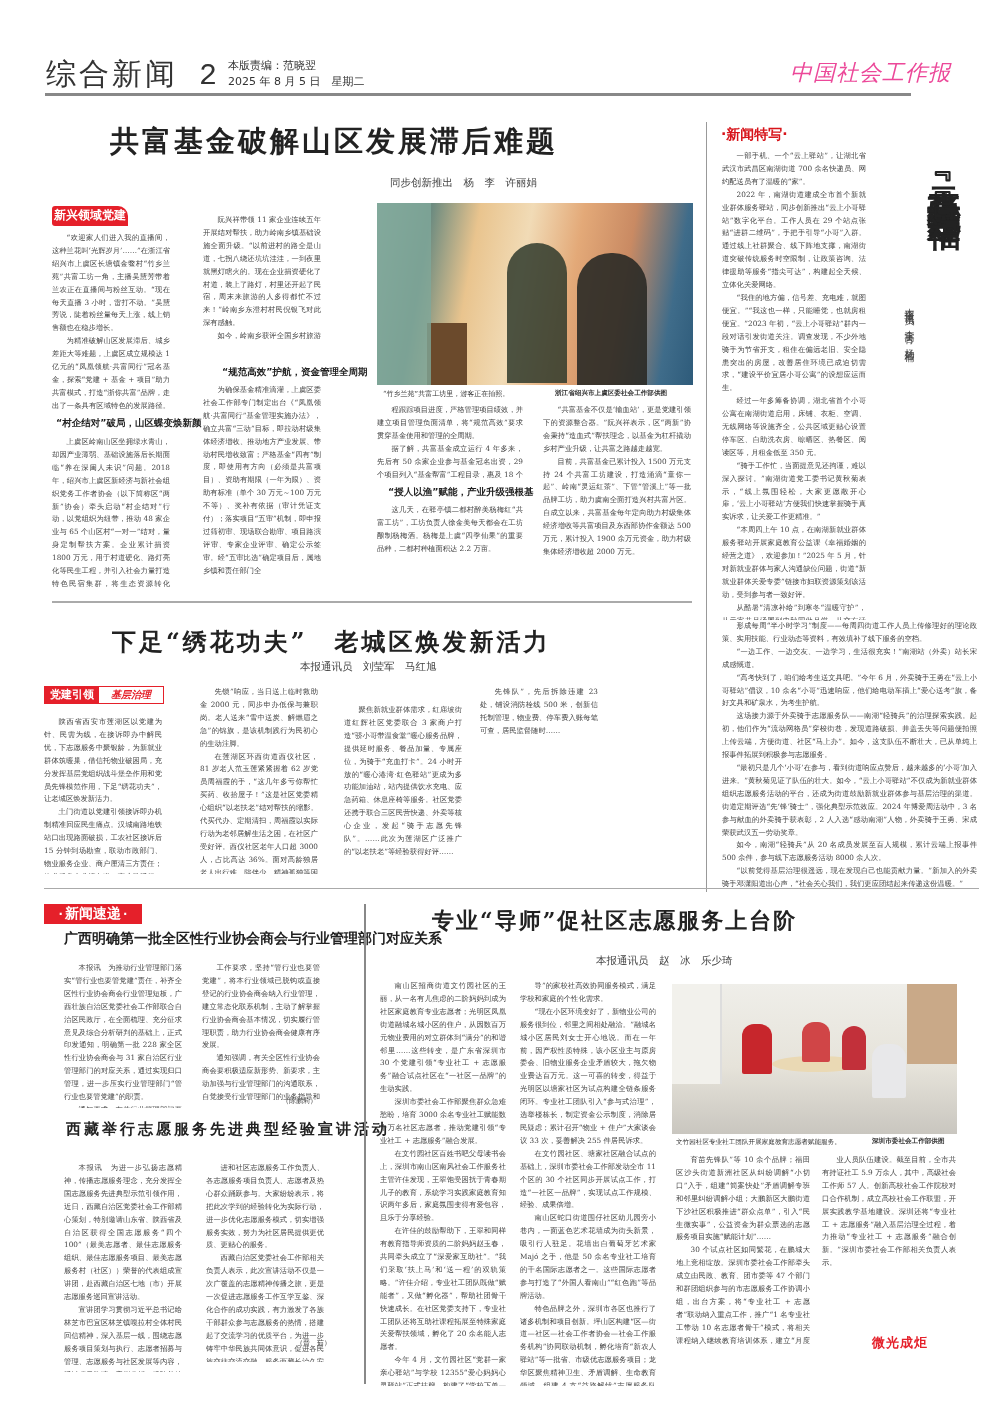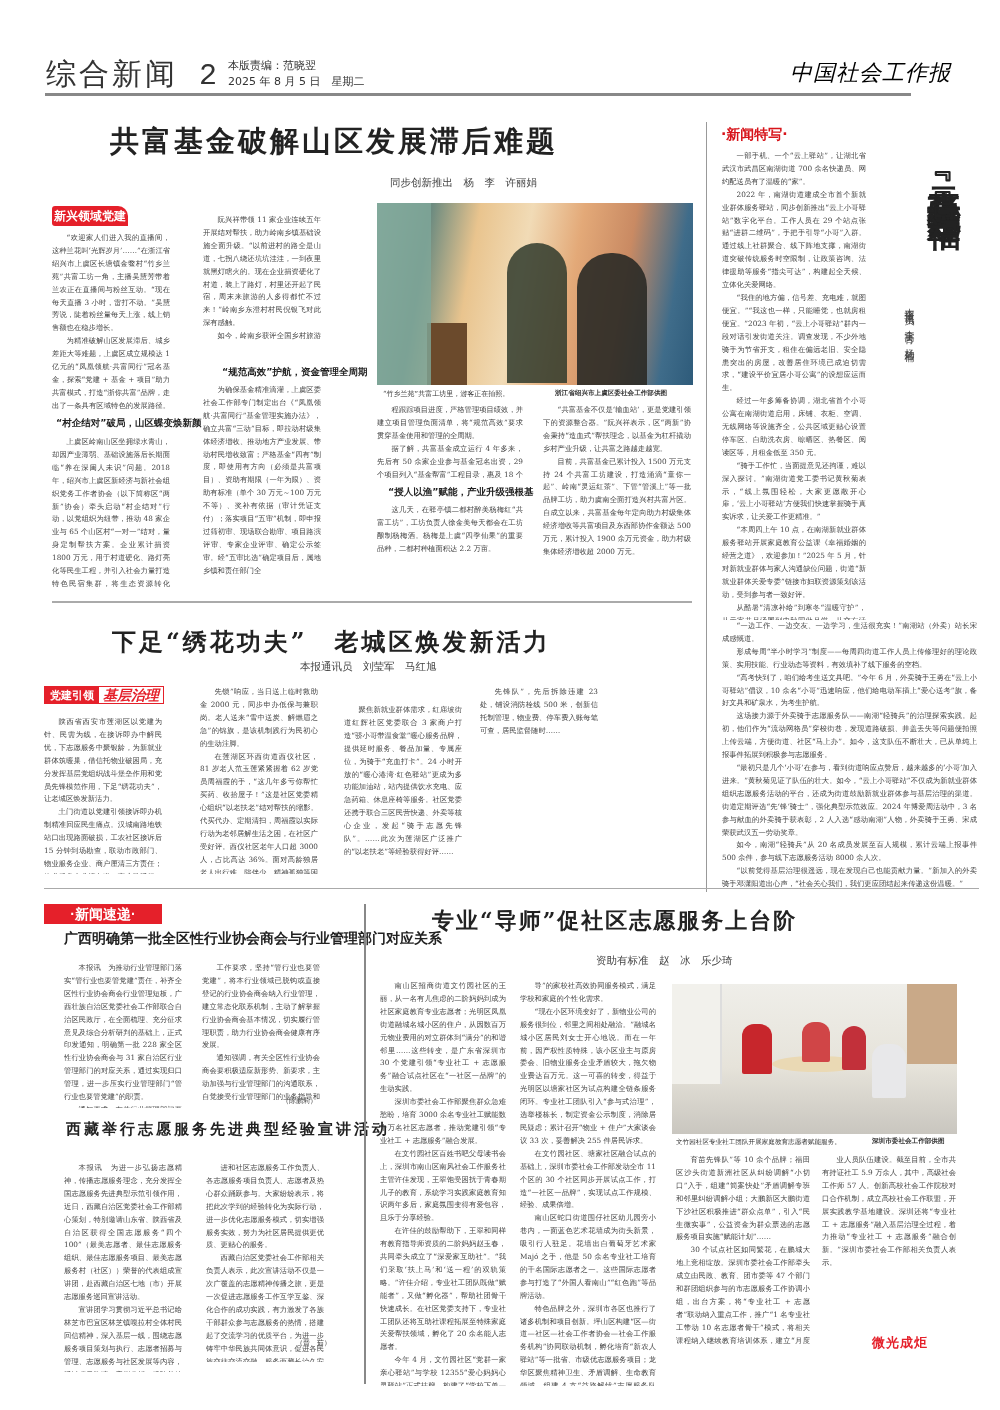--- a/index.html
+++ b/index.html
@@ -1,29 +1,29 @@
 <!DOCTYPE html>
 <html><head>
 <meta charset="utf-8">
 <style>
 *{box-sizing:border-box;margin:0;padding:0;}
 html,body{width:1000px;height:1410px;background:#fff;overflow:hidden;}
 body{font-family:"DejaVu Serif","Liberation Serif",serif;color:#333;position:relative;}
 .abs{position:absolute;}
 .mast-title{left:46px;top:54px;font-family:Liberation Mono, monospace;font-size:30px;color:#333;letter-spacing:3px;}
 .mast-meta{left:228px;top:58px;font-family:"DejaVu Sans","Liberation Sans",sans-serif;font-size:11px;color:#333;line-height:16px;}
-.mast-logo{left:790px;top:58px;font-family:"DejaVu Serif",serif;font-size:22px;color:#000000;font-style:italic;letter-spacing:1px;}
+.mast-logo{left:790px;top:58px;font-family:"DejaVu Serif",serif;font-size:22px;color:#ec4899;font-style:italic;letter-spacing:1px;}
 .mast-rule{left:45px;top:93px;width:410px;height:3px;background:#888;}
 .mast-rule2{left:455px;top:93px;width:456px;height:3px;background:#888;}
 .headline{font-family:"DejaVu Serif",serif;font-weight:bold;color:#222;white-space:nowrap;}
 .byline{font-size:10.5px;color:#444;white-space:nowrap;}
 .col{font-size:7.3px;line-height:12.9px;color:#444;text-align:justify;overflow:hidden;}
 .col p{text-indent:2em;}
 .subhead{font-family:"DejaVu Sans","Liberation Sans",sans-serif;font-weight:bold;font-size:10.5px;color:#222;white-space:nowrap;}
-.tag-red{background:#e5202a;color:#fff;font-family:Liberation Sans, sans-serif;font-weight:bold;}
+.tag-red{background:#e5202a;color:#fff;font-family:Liberation Mono, monospace;font-weight:bold;}
 .photo{overflow:hidden;}
 .caption{font-size:7px;color:#333;white-space:nowrap;}
 .hrule{height:2px;background:#aaa;}
 .vrule{width:1px;background:#999;}
 .vert-title{font-family:"DejaVu Serif",serif;font-weight:bold;font-size:33px;color:#222;writing-mode:vertical-rl;letter-spacing:2px;line-height:1;}
 .vert-by{font-size:10px;color:#444;writing-mode:vertical-rl;letter-spacing:2px;}
 </style>
 </head>
 <body>
 
@@ -90,53 +90,53 @@
     <p>2022 年，南湖街道建成全市首个新就业群体服务驿站，同步创新推出“云上小哥驿站”数字化平台。工作人员在 29 个站点张贴“进群二维码”，手把手引导“小哥”入群。通过线上社群聚合、线下阵地支撑，南湖街道突破传统服务时空限制，让政策咨询、法律援助等服务“指尖可达”，构建起全天候、立体化关爱网络。</p>
     <p>“我住的地方偏，信号差、充电难，就图便宜。”“我这也一样，只能睡觉，也就房租便宜。”2023 年初，“云上小哥驿站”群内一段对话引发街道关注。调查发现，不少外地骑手为节省开支，租住在偏远老旧、安全隐患突出的房屋，改善居住环境已成迫切需求，“建设平价宜居小哥公寓”的设想应运而生。</p>
     <p>经过一年多筹备协调，湖北省首个小哥公寓在南湖街道启用，床铺、衣柜、空调、无线网络等设施齐全，公共区域更贴心设置停车区、自助洗衣房、晾晒区、热餐区、阅读区等，月租金低至 350 元。</p>
     <p>“骑手工作忙，当面提意见还拘谨，难以深入探讨。”南湖街道党工委书记黄秋菊表示，“线上氛围轻松，大家更愿敞开心扉，‘云上小哥驿站’方便我们快速掌握骑手真实诉求，让关爱工作更精准。”</p>
     <p>“本周四上午 10 点，在南湖新就业群体服务驿站开展家庭教育公益课《幸福婚姻的经营之道》，欢迎参加！”2025 年 5 月，针对新就业群体与家人沟通缺位问题，街道“新就业群体关爱专委”链接市妇联资源策划该活动，受到参与者一致好评。</p>
     <p>从酷暑“清凉补给”到寒冬“温暖守护”，从元宵共品汤圆到中秋同做月饼，从交友活动到运动竞赛……“云上小哥驿站”累计发布活动通知百余次，惠及超 9000 人次的新就业形态劳动者。</p>
   </div>
 <div class="abs vert-title" style="left:928px;top:160px;height:420px;">『云上小哥驿站』托起『小哥』幸福</div>
 <div class="abs vert-by" style="left:902px;top:300px;height:170px;">本报通讯员　李寓青　杨若楠</div>
 <div class="abs col" style="left:722px;top:620px;width:255px;height:268px;">
+    <p>形成每周“半小时学习”制度——每周四街道工作人员上传修理好的理论政策、实用技能、行业动态等资料，有效填补了线下服务的空档。</p>
     <p>“一边工作、一边交友、一边学习，生活很充实！”南湖站（外卖）站长宋成感慨道。</p>
-    <p>形成每周“半小时学习”制度——每周四街道工作人员上传修理好的理论政策、实用技能、行业动态等资料，有效填补了线下服务的空档。</p>
     <p>“高考快到了，咱们给考生送文具吧。”今年 6 月，外卖骑手王勇在“云上小哥驿站”倡议，10 余名“小哥”迅速响应，他们给电动车插上“爱心送考”旗，备好文具和矿泉水，为考生护航。</p>
     <p>这场接力源于外卖骑手志愿服务队——南湖“轻骑兵”的治理探索实践。起初，他们作为“流动网格员”穿梭街巷，发现道路破损、井盖丢失等问题便拍照上传云端，方便街道、社区“马上办”。如今，这支队伍不断壮大，已从单纯上报事件拓展到积极参与志愿服务。</p>
     <p>“最初只是几个‘小哥’在参与，看到街道响应点赞后，越来越多的‘小哥’加入进来。”黄秋菊见证了队伍的壮大。如今，“云上小哥驿站”不仅成为新就业群体组织志愿服务活动的平台，还成为街道鼓励新就业群体参与基层治理的渠道。街道定期评选“先‘锋’骑士”，强化典型示范效应。2024 年博爱周活动中，3 名参与献血的外卖骑手获表彰，2 人入选“感动南湖”人物，外卖骑手王勇、宋成荣获武汉五一劳动奖章。</p>
     <p>如今，南湖“轻骑兵”从 20 名成员发展至百人规模，累计云端上报事件 500 余件，参与线下志愿服务活动 8000 余人次。</p>
     <p>“以前觉得基层治理很遥远，现在发现自己也能贡献力量。”新加入的外卖骑手邓潇阳道出心声，“社会关心我们，我们更应团结起来传递这份温暖。”</p>
   </div>
 
 <div class="abs headline" style="left:112px;top:626px;font-size:24px;letter-spacing:3px;">下足“绣花功夫”　老城区焕发新活力</div>
 <div class="abs byline" style="left:300px;top:660px;">本报通讯员　刘莹军　马红旭</div>
 <div class="abs" style="left:44px;top:686px;width:120px;height:18px;border:1.5px solid #e5202a;display:flex;">
   <span class="tag-red" style="width:54px;text-align:center;font-size:11px;line-height:16px;">党建引领</span>
-  <span style="flex:1;text-align:center;font-size:14px;line-height:16px;color:#e5202a;font-style:italic;font-weight:bold;">基层治理</span>
+  <span style="flex:1;text-align:center;font-size:10px;line-height:16px;color:#e5202a;font-style:italic;font-weight:bold;">基层治理</span>
 </div>
 <div class="abs col" style="left:44px;top:716px;width:118px;height:158px;">
     <p>陕西省西安市莲湖区以党建为针、民需为线，在接诉即办中解民忧，下志愿服务中聚银龄，为新就业群体筑暖巢，借信托物业破困局，充分发挥基层党组织战斗堡垒作用和党员先锋模范作用，下足“绣花功夫”，让老城区焕发新活力。</p>
     <p>土门街道以党建引领接诉即办机制精准回应民生痛点。汉城南路地铁站口出现路面破损，工农社区接诉后 15 分钟到场勘查，联动市政部门、物业服务企业、商户厘清三方责任；物业服务企业清占道、商户导通行、市政部门修路面，72 小时焕新水泥路。温度更见于细微处。益民坊社区八旬老人为儿子医药费发愁，社区党委启动“红色优</p>
   </div>
 <div class="abs col" style="left:200px;top:686px;width:118px;height:188px;">
     <p>先锁”响应，当日送上临时救助金 2000 元，同步申办低保与兼职岗。老人送来“雪中送炭、解燃眉之急”的锦旗，是该机制践行为民初心的生动注脚。</p>
     <p>在莲湖区环西街道西仪社区，81 岁老人范玉莲紧紧握着 62 岁党员周福霞的手，“这几年多亏你帮忙买药、收拾屋子！”这是社区党委精心组织“以老扶老”结对帮扶的缩影。代买代办、定期清扫，周福霞以实际行动为老邻居解生活之困，在社区广受好评。西仪社区老年人口超 3000 人，占比高达 36%。面对高龄独居老人出行难、陪伴少、精神孤独等困境，社区党委巧思涌动——以“小老人”服务“老老人”，精心编织“生活搭子”“文艺搭子”“科普搭子”“书法搭子”等陪伴之网。从此，近邻的成浓，让社区温情在跨越年龄的“心有所依”中重新焕发生机。</p>
   </div>
 <div class="abs col" style="left:344px;top:704px;width:118px;height:188px;">
     <p>聚焦新就业群体需求，红庙坡街道红辉社区党委联合 3 家商户打造“骄小哥带温食堂”暖心服务品牌，提供延时服务、餐品加量、专属座位，为骑手“充血打卡”。24 小时开放的“暖心港湾·红色驿站”更成为多功能加油站，站内提供饮水充电、应急药箱、休息座椅等服务。社区党委还携手联合三区民营快递、外卖等核心企业，发起“骑手志愿先锋队”。……此次为莲湖区广泛推广的“以老扶老”等经验获得好评……</p>
   </div>
 <div class="abs col" style="left:480px;top:686px;width:118px;height:188px;">
     <p>先锋队”，先后拆除违建 23 处，铺设消防栓线 500 米，创新信托制管理，物业费、停车费入账每笔可查，居民监督随时……</p>
   </div>
 
 <div class="abs hrule" style="left:44px;top:888px;width:935px;height:1px;"></div>
 
-<div class="abs tag-red" style="left:44px;top:904px;width:118px;height:20px;font-size:14px;line-height:20px;text-align:center;">·新闻速递·</div>
+<div class="abs tag-red" style="left:44px;top:904px;width:98px;height:20px;font-size:14px;line-height:20px;text-align:center;">·新闻速递·</div>
 <div class="abs headline" style="left:64px;top:930px;font-size:14px;font-family:'DejaVu Sans',sans-serif;">广西明确第一批全区性行业协会商会与行业管理部门对应关系</div>
 <div class="abs col" style="left:64px;top:962px;width:118px;height:146px;">
     <p>本报讯　为推动行业管理部门落实“管行业也要管党建”责任，补齐全区性行业协会商会行业管理短板，广西壮族自治区党委社会工作部联合自治区民政厅，在全面梳理、充分征求意见及综合分析研判的基础上，正式印发通知，明确第一批 228 家全区性行业协会商会与 31 家自治区行业管理部门的对应关系，通过实现归口管理，进一步压实行业管理部门“管行业也要管党建”的职责。</p>
     <p>通知要求，有关行业管理部门要严格落实党中央关于“脱钩不脱管”“脱钩不脱联系”“脱钩不脱服务”“脱钩不脱扶持”</p>
   </div>
 <div class="abs col" style="left:202px;top:962px;width:118px;height:144px;">
     <p>工作要求，坚持“管行业也要管党建”，将本行业领域已脱钩或直接登记的行业协会商会纳入行业管理，建立常态化联系机制，主动了解掌握行业协会商会基本情况，切实履行管理职责，助力行业协会商会健康有序发展。</p>
     <p>通知强调，有关全区性行业协会商会要积极适应新形势、新要求，主动加强与行业管理部门的沟通联系，自觉接受行业管理部门的业务指导和行业监管，在依法依规开展活动的基础上，持续健全内部治理机制，提升专业服务效能，积极融入中心大局工作，为广西经济社会高质量发展贡献力量。</p>
   </div>
 <div class="abs" style="left:282px;top:1096px;font-size:7px;color:#444;">（陈鹏莉）</div>
@@ -148,21 +148,21 @@
   </div>
 <div class="abs col" style="left:206px;top:1162px;width:118px;height:200px;">
     <p>进和社区志愿服务工作负责人、各志愿服务项目负责人、志愿者及热心群众踊跃参与。大家纷纷表示，将把此次学到的经验转化为实际行动，进一步优化志愿服务模式，切实增强服务实效，努力为社区居民提供更优质、更贴心的服务。</p>
     <p>西藏自治区党委社会工作部相关负责人表示，此次宣讲活动不仅是一次广覆盖的志愿精神传播之旅，更是一次促进志愿服务工作互学互鉴、深化合作的成功实践，有力激发了各族干部群众参与志愿服务的热情，搭建起了交流学习的优质平台，为进一步铸牢中华民族共同体意识，促进各民族交往交流交融，服务西藏长治久安和高质量发展营造了浓厚的社会氛围，书写了新时代“奉献、友爱、互助、进步”志愿精神的雪域篇章。</p>
   </div>
 <div class="abs" style="left:296px;top:1322px;font-size:7px;color:#444;margin-top:16px;">（晋　茹）</div>
 
 <div class="abs vrule" style="left:364px;top:904px;height:480px;width:2px;background:#888;"></div>
 
 <div class="abs headline" style="left:432px;top:906px;font-size:22px;letter-spacing:2px;">专业“导师”促社区志愿服务上台阶</div>
-<div class="abs byline" style="left:596px;top:954px;">资助有标准　赵　冰　乐少琦</div>
+<div class="abs byline" style="left:596px;top:954px;">本报通讯员　赵　冰　乐少琦</div>
 
 <div class="abs col" style="left:380px;top:980px;width:126px;height:406px;">
     <p>南山区招商街道文竹园社区的王丽，从一名有儿焦虑的二阶妈妈到成为社区家庭教育专业志愿者；光明区凤凰街道融城名城小区的住户，从因数百万元物业费用的对立群体到“满分”的和谐邻里……这些转变，是广东省深圳市 30 个党建引领“专业社工 + 志愿服务”融合试点社区在“一社区一品牌”的生动实践。</p>
     <p>深圳市委社会工作部聚焦群众急难愁盼，培育 3000 余名专业社工赋能数十万名社区志愿者，推动党建引领“专业社工 + 志愿服务”融合发展。</p>
     <p>在文竹园社区百姓书吧父母读书会上，深圳市南山区南风社会工作服务社主管许佳发现，王翠饱受困扰于青春期儿子的教育，系统学习实践家庭教育知识两年多后，家庭氛围变得有爱包容，且乐于分享经验。</p>
     <p>在许佳的鼓励帮助下，王翠和同样有教育指导师资质的二阶妈妈赵玉春，共同牵头成立了“深爱家互助社”。“我们采取‘扶上马’和‘送一程’的双轨策略。”许佳介绍，专业社工团队既做“赋能者”，又做“孵化器”，帮助社团骨干快速成长。在社区党委支持下，专业社工团队还将互助社课程拓展至特殊家庭关爱帮扶领域，孵化了 20 余名能人志愿者。</p>
     <p>今年 4 月，文竹园社区“党群一家亲心驿站”与学校 12355“爱心妈妈心灵驿站”正式挂牌，构建了“学校下单—社区派单—志愿者响应—专业社工督</p>
   </div>
 <div class="abs col" style="left:520px;top:980px;width:136px;height:406px;">
     <p>导”的家校社高效协同服务模式，满足学校和家庭的个性化需求。</p>

